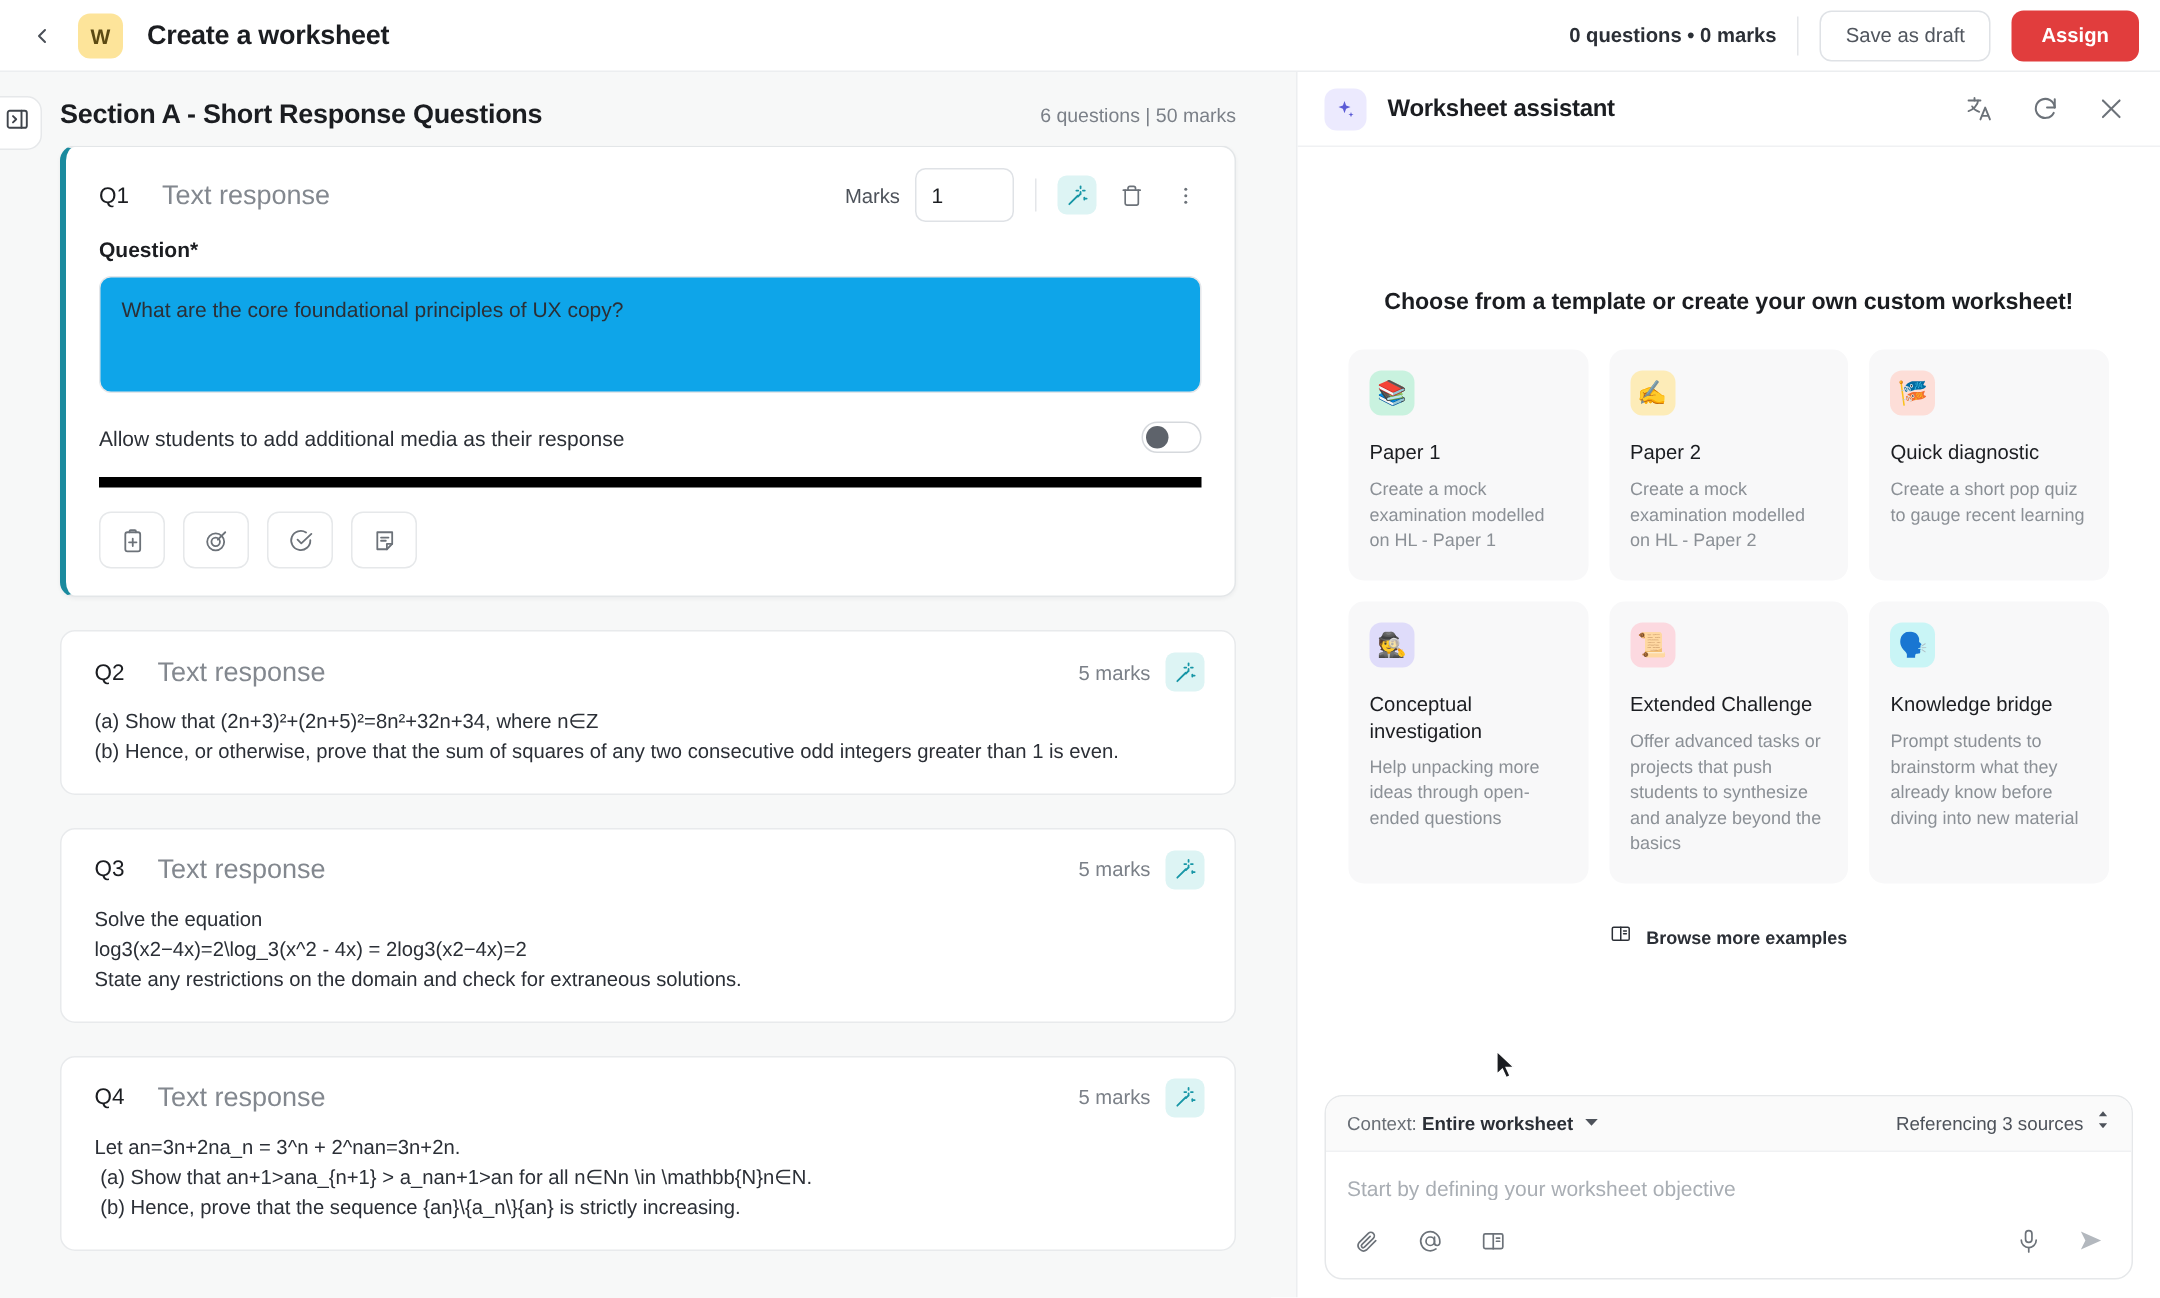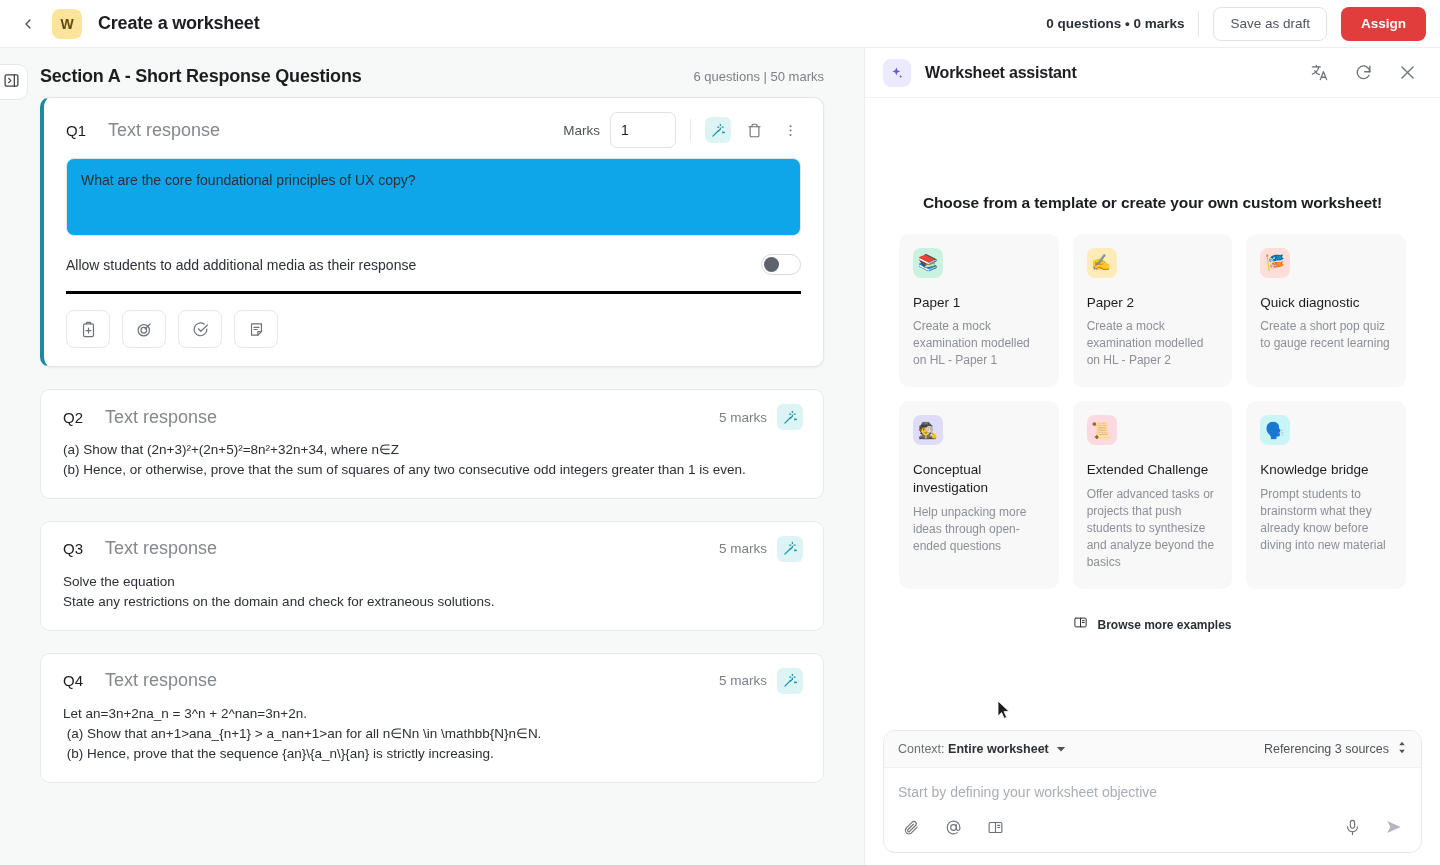--- a/index.html
+++ b/index.html
@@ -107,21 +107,21 @@
 
   .qbody { padding: 0 22px 0 22px; }
   .qlabel { font-size: 14px; font-weight: 700; color: #1b1d21; margin-bottom: 10px; }
   .qtextarea {
     width: 100%; height: 78px; border: 1px solid #e4e6e9; border-radius: 8px;
     padding: 12px 14px; font-size: 14px; color: #2b2f36; resize: none;
     font-family: inherit; line-height: 1.4; background: #0ea5e9;
   }
   .toggle-row {
     display: flex; align-items: center; padding: 14px 0 16px 0;
-    border-bottom: 3px solid #000000;
+    border-bottom: 7px solid #000000;
   }
   .toggle-label { font-size: 14px; color: #2b2f36; }
   .toggle {
     margin-left: auto; width: 40px; height: 21px; border-radius: 11px;
     background: #fff; border: 1px solid #d6d9dd; position: relative; cursor: pointer;
   }
   .toggle .knob {
     position: absolute; left: 2px; top: 2px; width: 15px; height: 15px;
     border-radius: 50%; background: #5e636b;
   }
@@ -283,20 +283,21 @@
               <div class="icon-btn">
                 <svg width="15" height="15" viewBox="0 0 24 24" fill="currentColor">
                     <circle cx="12" cy="5" r="1.6"></circle>
                     <circle cx="12" cy="12" r="1.6"></circle>
                     <circle cx="12" cy="19" r="1.6"></circle>
                   </svg>
               </div>
             </div>
           </div>
           <div class="qbody">
+            <div class="qlabel">Question*</div>
             <textarea class="qtextarea" style="">What are the core foundational principles of UX copy?</textarea>
             <div class="toggle-row">
               <span class="toggle-label">Allow students to add additional media as their response</span>
               <div class="toggle">
                   <div class="knob"></div>
                 </div>
             </div>
             <div class="tool-row">
               <div class="tool-btn">
                 <svg width="17" height="17" viewBox="0 0 24 24" fill="none" stroke="currentColor" stroke-width="1.7" stroke-linecap="round" stroke-linejoin="round">
@@ -372,20 +373,21 @@
                       <path d="m3 21 9-9"></path>
                       <path d="m12.2 12.8 2.6-2.6"></path>
                       <path d="M19 16v-2"></path>
                       <path d="M21.5 15h-2"></path>
                     </svg>
                   </div>
                 </div>
               </div>
               <div class="qtext">
                 <div>Solve the equation</div>
+                <div>log3(x2−4x)=2\log_3(x^2 - 4x) = 2log3(x2−4x)=2</div>
                 <div>State any restrictions on the domain and check for extraneous solutions.</div>
               </div>
             </div>
             <div class="qcard">
               <div class="qcard-head">
                 <span class="qnum">Q4</span>
                 <span class="qtype">Text response</span>
                 <div class="qhead-right">
                   <span class="marks-text">5 marks</span>
                   <div class="icon-btn wand-btn">

